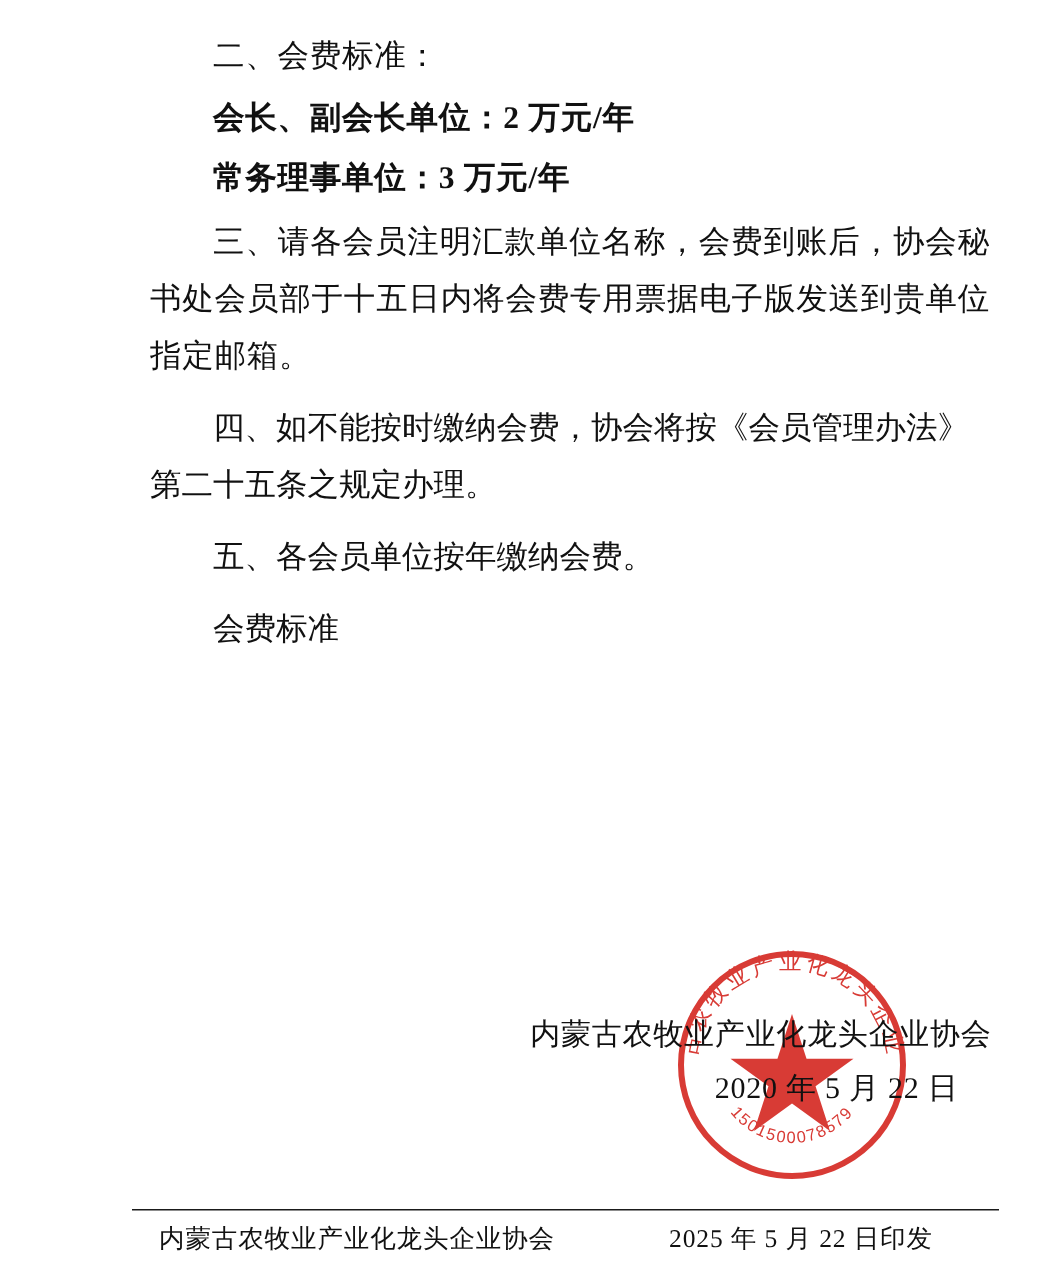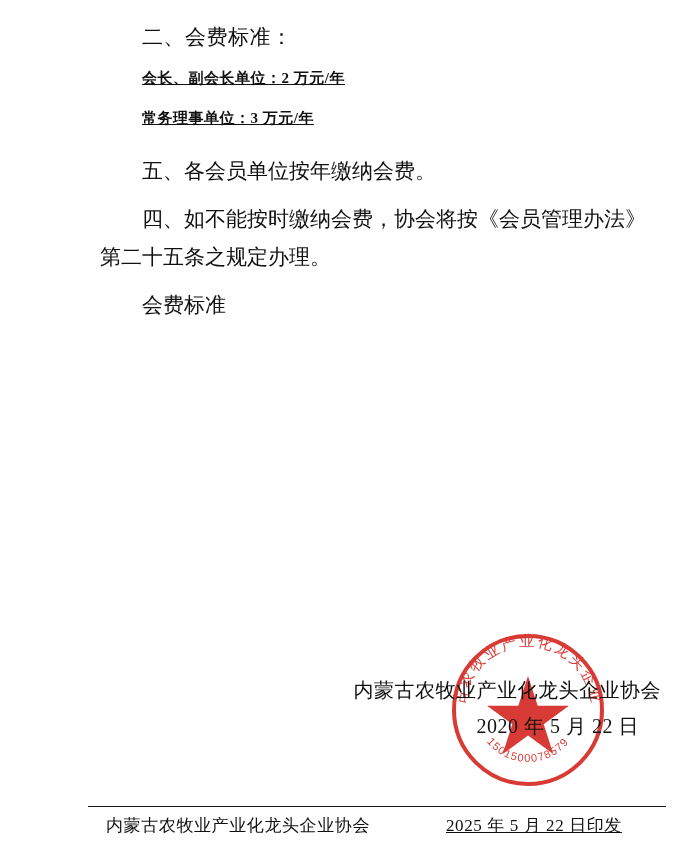--- a/index.html
+++ b/index.html
@@ -35,28 +35,27 @@
     font-size: 21px;
     line-height: 38px;
     letter-spacing: 0.5px;
     text-align: justify;
     margin: 0 0 2px 0;
     text-indent: 42px;
     font-family: "Liberation Serif", "DejaVu Serif", serif;
   }
 
   .fee-line {
-    font-size: 15px;
+    font-size: 21px;
     line-height: 40px;
     letter-spacing: 0.5px;
     margin: 0;
     text-indent: 42px;
     font-weight: bold;
     font-family: "Liberation Serif", "DejaVu Serif", serif;
-    text-decoration: underline;
   }
 
   .para-notice {
     font-size: 21px;
     line-height: 38px;
     margin: 10px 0 0 0;
     text-indent: 42px;
   }
 
   .spacer-block {
@@ -116,39 +115,39 @@
     font-size: 17px;
     letter-spacing: 0.6px;
     font-family: "Liberation Serif", "DejaVu Serif", serif;
     color: #111;
   }
   .footer-left {
     margin-left: 18px;
   }
   .footer-right {
     margin-left: 76px;
-    text-decoration: underline;
   }
 </style>
 </head>
 <body>
 
 <div class="page">
 
   <div class="content">
 
     <p class="para">二、会费标准：</p>
 
     <p class="fee-line">会长、副会长单位：2 万元/年</p>
     <p class="fee-line">常务理事单位：3 万元/年</p>
 
     <div class="spacer-block"></div>
 
+    <p class="para">三、请各会员注明汇款单位名称，会费到账后，协会秘书处会员部于十五日内将会费专用票据电子版发送到贵单位指定邮箱。</p>
+    <p class="para-notice">四、如不能按时缴纳会费，协会将按《会员管理办法》第二十五条之规定办理。</p>
     <p class="para-notice">五、各会员单位按年缴纳会费。</p>
-    <p class="para-notice">四、如不能按时缴纳会费，协会将按《会员管理办法》第二十五条之规定办理。</p>
     <p class="para-notice">会费标准</p>
 
   </div>
 
   <div class="seal">
     <svg width="180" height="180" viewBox="0 0 180 180" xmlns="http://www.w3.org/2000/svg">
       <defs>
         <path id="sealArcTop" d="M 26,90 A 64,64 0 1 1 154,90"></path>
         <path id="sealArcBottom" d="M 38,90 A 52,52 0 0 0 142,90"></path>
       </defs>

